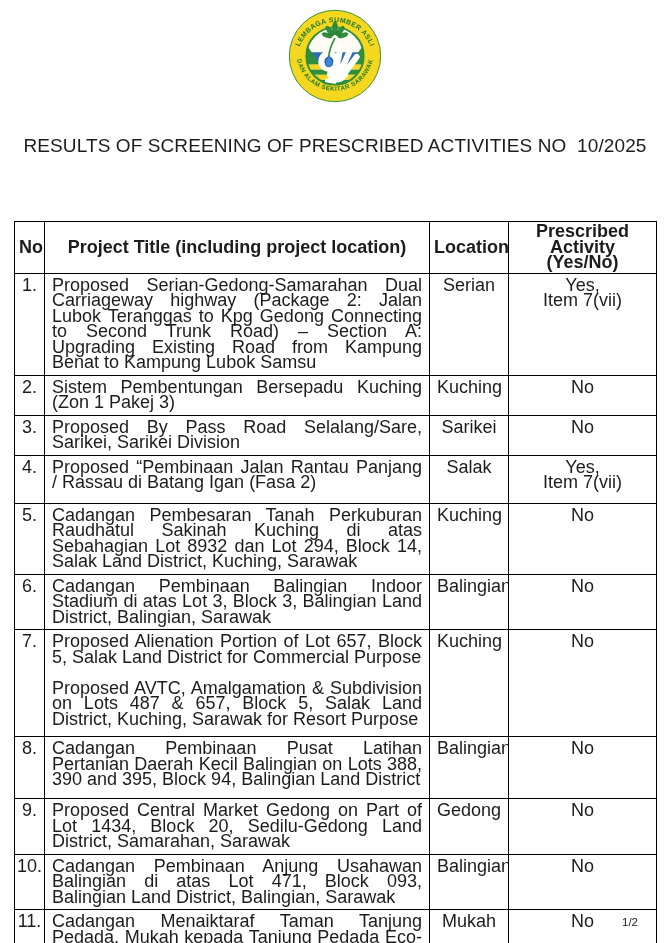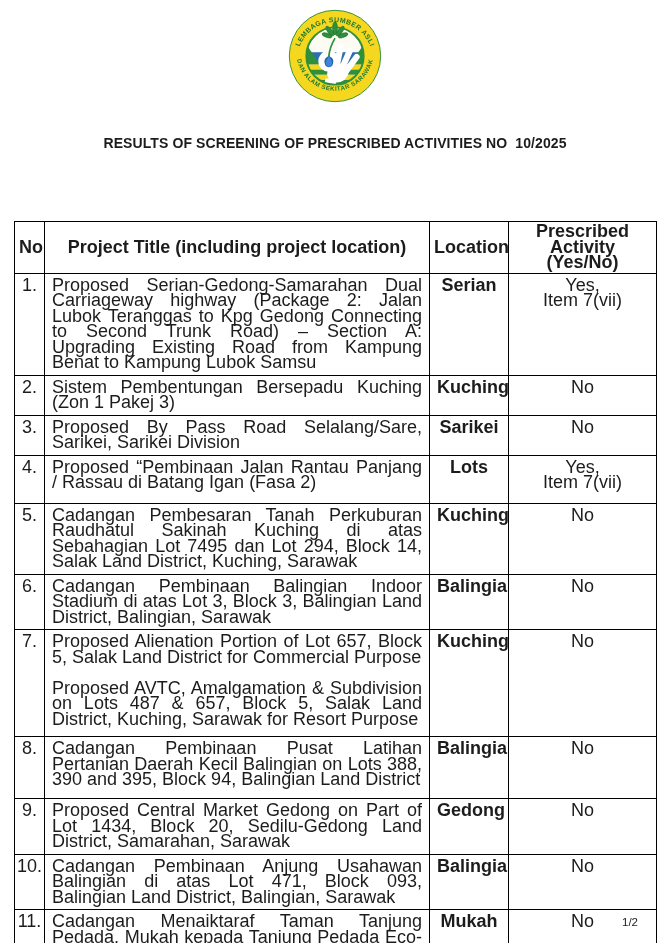--- a/index.html
+++ b/index.html
@@ -5,21 +5,21 @@
   html,body{margin:0;padding:0;background:#e8e8e8;}
   .page{
     position:relative;width:670px;height:943px;background:#ffffff;
     font-family:"Liberation Sans",sans-serif;color:#1c1c1c;overflow:hidden;
     margin:0 auto;
   }
   .logo-wrap{position:absolute;top:9px;left:0;width:100%;text-align:center;}
   .logo{width:94px;height:94px;}
   .doc-title{
     position:absolute;top:135px;left:14px;width:642px;
-    text-align:center;font-weight:bold;font-size:14px;letter-spacing:0.1px;
+    text-align:center;font-weight:normal;font-size:19px;letter-spacing:0.1px;
     white-space:pre-wrap;
   }
   .intro{
     position:absolute;top:170px;left:14px;width:642px;
     font-size:13.4px;line-height:17px;text-align:justify;
   }
   table.results{
     position:absolute;top:221px;left:14px;width:642px;
     border-collapse:collapse;table-layout:fixed;
     font-size:18px;line-height:15.5px;color:#1c1c1c;
@@ -27,21 +27,21 @@
   .results th,.results td{
     border:1.5px solid #000;padding:4px 7px;vertical-align:top;
     overflow:hidden;
   }
   .results thead th{
     font-weight:bold;text-align:center;vertical-align:middle;
     height:45px;white-space:pre-line;padding:2px 4px;
   }
   td.c-no{text-align:center;padding-left:2px;padding-right:2px;}
   td.c-title{text-align:justify;white-space:pre-line;margin-left:12px;}
-  td.c-loc{text-align:center;font-weight:bold;}
+  td.c-loc{text-align:center;}
   td.c-act{text-align:center;white-space:pre-line;}
   tbody tr:nth-child(1){height:96px;}
   tbody tr:nth-child(2){height:36px;}
   tbody tr:nth-child(3){height:39px;}
   tbody tr:nth-child(4){height:48px;}
   tbody tr:nth-child(5){height:65px;}
   tbody tr:nth-child(6){height:45px;}
   tbody tr:nth-child(7){height:107px;}
   tbody tr:nth-child(8){height:62px;}
   tbody tr:nth-child(9){height:48px;}
@@ -146,27 +146,27 @@
     </tr>
         <tr>
       <td class="c-no">3.</td>
       <td class="c-title">Proposed By Pass Road Selalang/Sare, Sarikei, Sarikei Division</td>
       <td class="c-loc">Sarikei</td>
       <td class="c-act">No</td>
     </tr>
         <tr>
       <td class="c-no">4.</td>
       <td class="c-title">Proposed “Pembinaan Jalan Rantau Panjang / Rassau di Batang Igan (Fasa 2)</td>
-      <td class="c-loc">Lots</td>
+      <td class="c-loc">Salak</td>
       <td class="c-act">Yes,
 Item 7(vii)</td>
     </tr>
         <tr>
       <td class="c-no">5.</td>
-      <td class="c-title">Cadangan Pembesaran Tanah Perkuburan Raudhatul Sakinah Kuching di atas Sebahagian Lot 7495 dan Lot 294, Block 14, Salak Land District, Kuching, Sarawak</td>
+      <td class="c-title">Cadangan Pembesaran Tanah Perkuburan Raudhatul Sakinah Kuching di atas Sebahagian Lot 8932 dan Lot 294, Block 14, Salak Land District, Kuching, Sarawak</td>
       <td class="c-loc">Kuching</td>
       <td class="c-act">No</td>
     </tr>
         <tr>
       <td class="c-no">6.</td>
       <td class="c-title">Cadangan Pembinaan Balingian Indoor Stadium di atas Lot 3, Block 3, Balingian Land District, Balingian, Sarawak</td>
       <td class="c-loc">Balingian</td>
       <td class="c-act">No</td>
     </tr>
         <tr>

